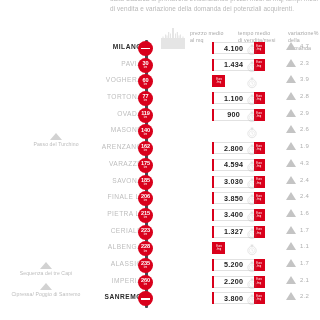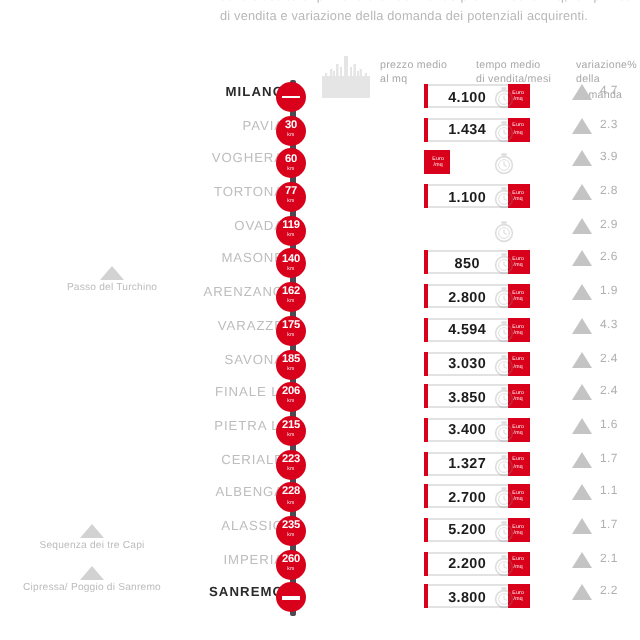--- a/index.html
+++ b/index.html
@@ -309,47 +309,47 @@
           <span class="val">2.8</span>
         </div>
       </div>
       <div class="row">
         <div class="city">OVADA</div>
         <div class="tick"></div>
         <div class="badge">
           <span class="num">119</span>
           <span class="unit">km</span>
         </div>
+        <div class="price-cell">
+          <div class="price-bar"></div>
+          <div class="price-box">900</div>
+          <div class="euro-tag">
+            <span>Euro</span>
+            <span>/mq</span>
+          </div>
+        </div>
         <div class="tempo"><svg viewBox="0 0 24 24" width="12" height="12" aria-hidden="true">
             <circle cx="12" cy="13" r="8.4" fill="none" stroke="#8a8a8a" stroke-width="1.6"></circle>
             <circle cx="12" cy="13" r="5.4" fill="none" stroke="#8a8a8a" stroke-width="1"></circle>
             <rect x="9.4" y="1.2" width="5.2" height="2.6" fill="#8a8a8a"></rect>
             <rect x="11.2" y="3.4" width="1.6" height="2" fill="#8a8a8a"></rect>
             <path d="M12 9.4 L12 13 L14.6 14.4" fill="none" stroke="#8a8a8a" stroke-width="1.2"></path>
           </svg></div>
         <div class="varia">
           <span class="tri"></span>
           <span class="val">2.9</span>
         </div>
       </div>
       <div class="row">
         <div class="city">MASONE</div>
         <div class="tick"></div>
         <div class="badge">
           <span class="num">140</span>
           <span class="unit">km</span>
         </div>
-        <div class="price-cell">
-          <div class="price-bar"></div>
-          <div class="price-box">850</div>
-          <div class="euro-tag">
-            <span>Euro</span>
-            <span>/mq</span>
-          </div>
-        </div>
         <div class="tempo"><svg viewBox="0 0 24 24" width="12" height="12" aria-hidden="true">
             <circle cx="12" cy="13" r="8.4" fill="none" stroke="#8a8a8a" stroke-width="1.6"></circle>
             <circle cx="12" cy="13" r="5.4" fill="none" stroke="#8a8a8a" stroke-width="1"></circle>
             <rect x="9.4" y="1.2" width="5.2" height="2.6" fill="#8a8a8a"></rect>
             <rect x="11.2" y="3.4" width="1.6" height="2" fill="#8a8a8a"></rect>
             <path d="M12 9.4 L12 13 L14.6 14.4" fill="none" stroke="#8a8a8a" stroke-width="1.2"></path>
           </svg></div>
         <div class="varia">
           <span class="tri"></span>
           <span class="val">2.6</span>
@@ -519,21 +519,20 @@
       </div>
       <div class="row">
         <div class="city">ALBENGA</div>
         <div class="tick"></div>
         <div class="badge">
           <span class="num">228</span>
           <span class="unit">km</span>
         </div>
         <div class="price-cell">
           <div class="price-bar"></div>
-          <div class="price-box">2.700</div>
           <div class="euro-tag">
             <span>Euro</span>
             <span>/mq</span>
           </div>
         </div>
         <div class="tempo"><svg viewBox="0 0 24 24" width="12" height="12" aria-hidden="true">
             <circle cx="12" cy="13" r="8.4" fill="none" stroke="#8a8a8a" stroke-width="1.6"></circle>
             <circle cx="12" cy="13" r="5.4" fill="none" stroke="#8a8a8a" stroke-width="1"></circle>
             <rect x="9.4" y="1.2" width="5.2" height="2.6" fill="#8a8a8a"></rect>
             <rect x="11.2" y="3.4" width="1.6" height="2" fill="#8a8a8a"></rect>

